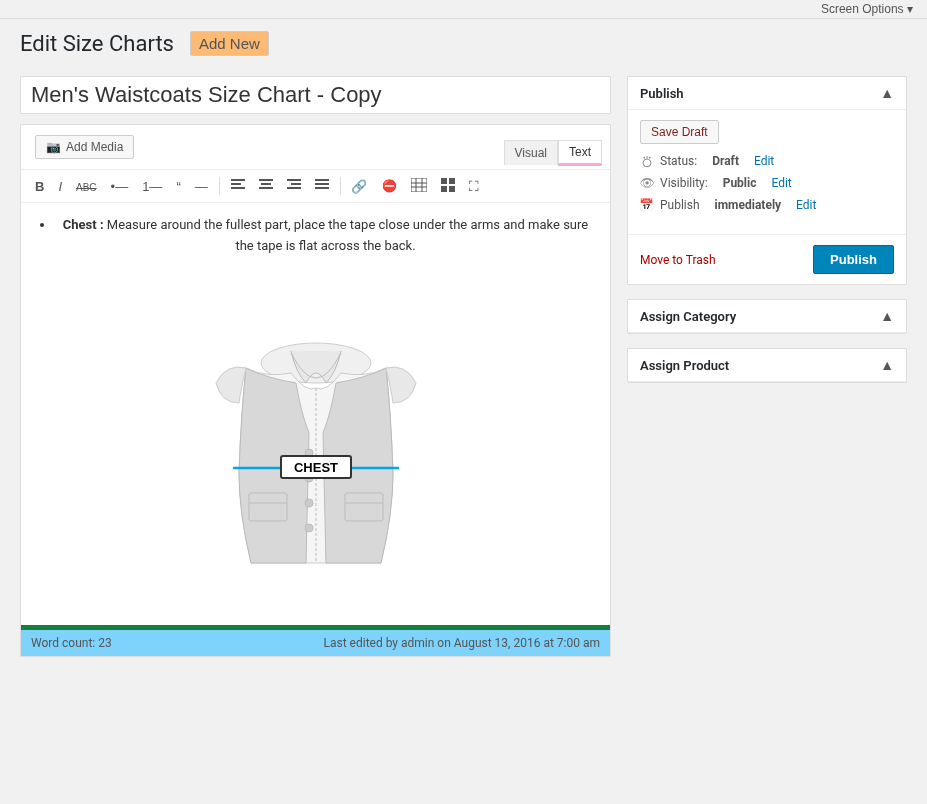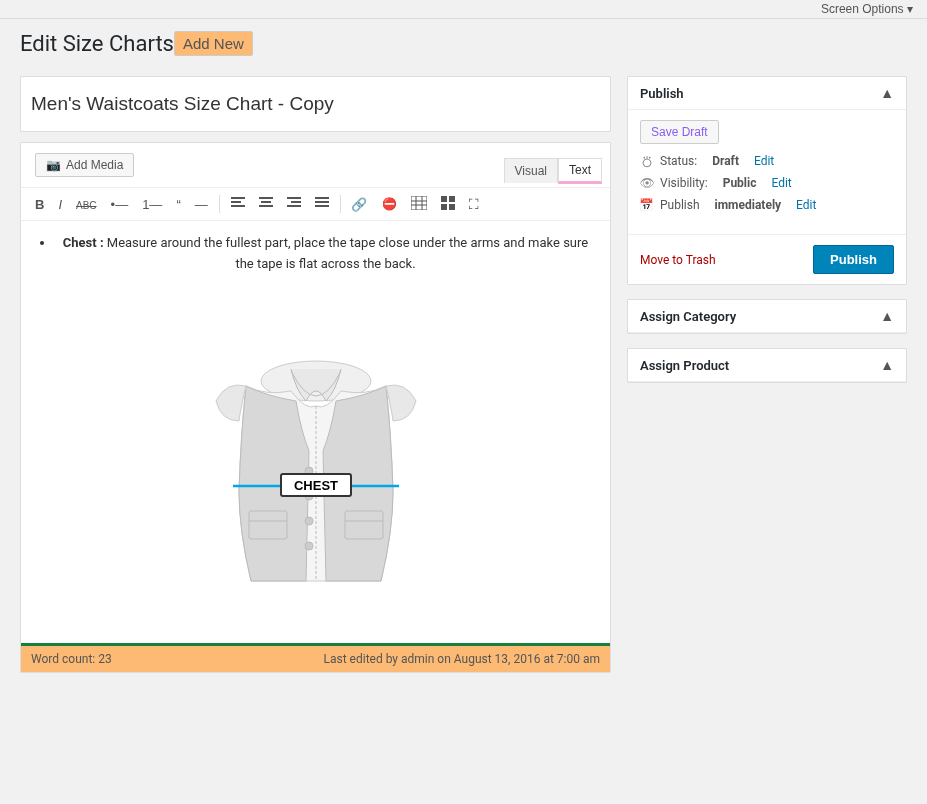--- a/index.html
+++ b/index.html
@@ -20,21 +20,21 @@
       background: none;
       border: none;
       color: #555;
       cursor: pointer;
       font-size: 12px;
       padding: 0 4px;
     }
     .page-header {
       display: flex;
       align-items: center;
-      gap: 0;
+      gap: 16px;
       padding: 12px 20px 10px;
       background: #f1f1f1;
     }
     .page-title {
       font-size: 22px;
       font-weight: 400;
       color: #23282d;
     }
     .add-new-btn {
       background: #fdba74;
@@ -53,22 +53,22 @@
     .editor-col {
       flex: 1;
       min-width: 0;
     }
     .sidebar-col {
       width: 280px;
       flex-shrink: 0;
     }
     .post-title-input {
       width: 100%;
-      padding: 16px 10px;
-      font-size: 19px;
+      padding: 5px 10px;
+      font-size: 22px;
       border: 1px solid #ddd;
       border-radius: 1px;
       color: #333;
       margin-bottom: 10px;
       background: #fff;
     }
     .editor-area {
       background: #fff;
       border: 1px solid #ddd;
       border-radius: 1px;
@@ -147,22 +147,22 @@
       margin-bottom: 6px;
     }
     .chart-image-container {
       display: flex;
       justify-content: center;
       padding: 10px 0 20px;
     }
     
     .editor-footer {
       padding: 6px 10px;
-      background: #fdba74;
-      border-top: 3px solid #15803d;
+      background: #7dd3fc;
+      border-top: 5px solid #15803d;
       display: flex;
       justify-content: space-between;
       font-size: 12px;
       color: #555;
     }
     
     .panel {
       background: #fff;
       border: 1px solid #ddd;
       border-radius: 1px;
@@ -186,21 +186,21 @@
       color: #555;
       font-size: 14px;
     }
     .panel-body {
       padding: 10px 12px;
     }
     .save-draft-btn {
       background: #f7f7f7;
       border: 1px solid #ccc;
       border-radius: 2px;
-      color: #8b5cf6;
+      color: #7f1d1d;
       cursor: pointer;
       font-size: 12px;
       padding: 4px 10px;
       margin-bottom: 10px;
     }
     .meta-row {
       display: flex;
       align-items: center;
       gap: 6px;
       margin-bottom: 8px;

